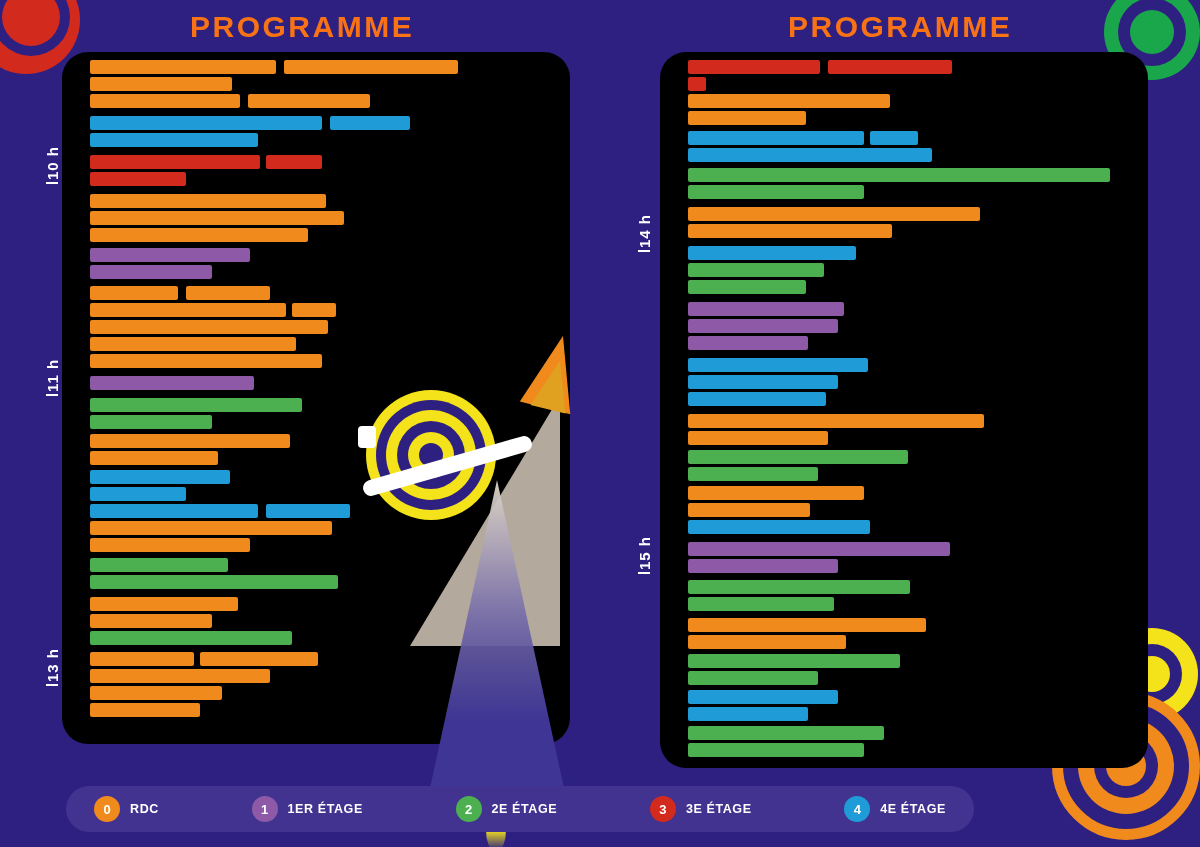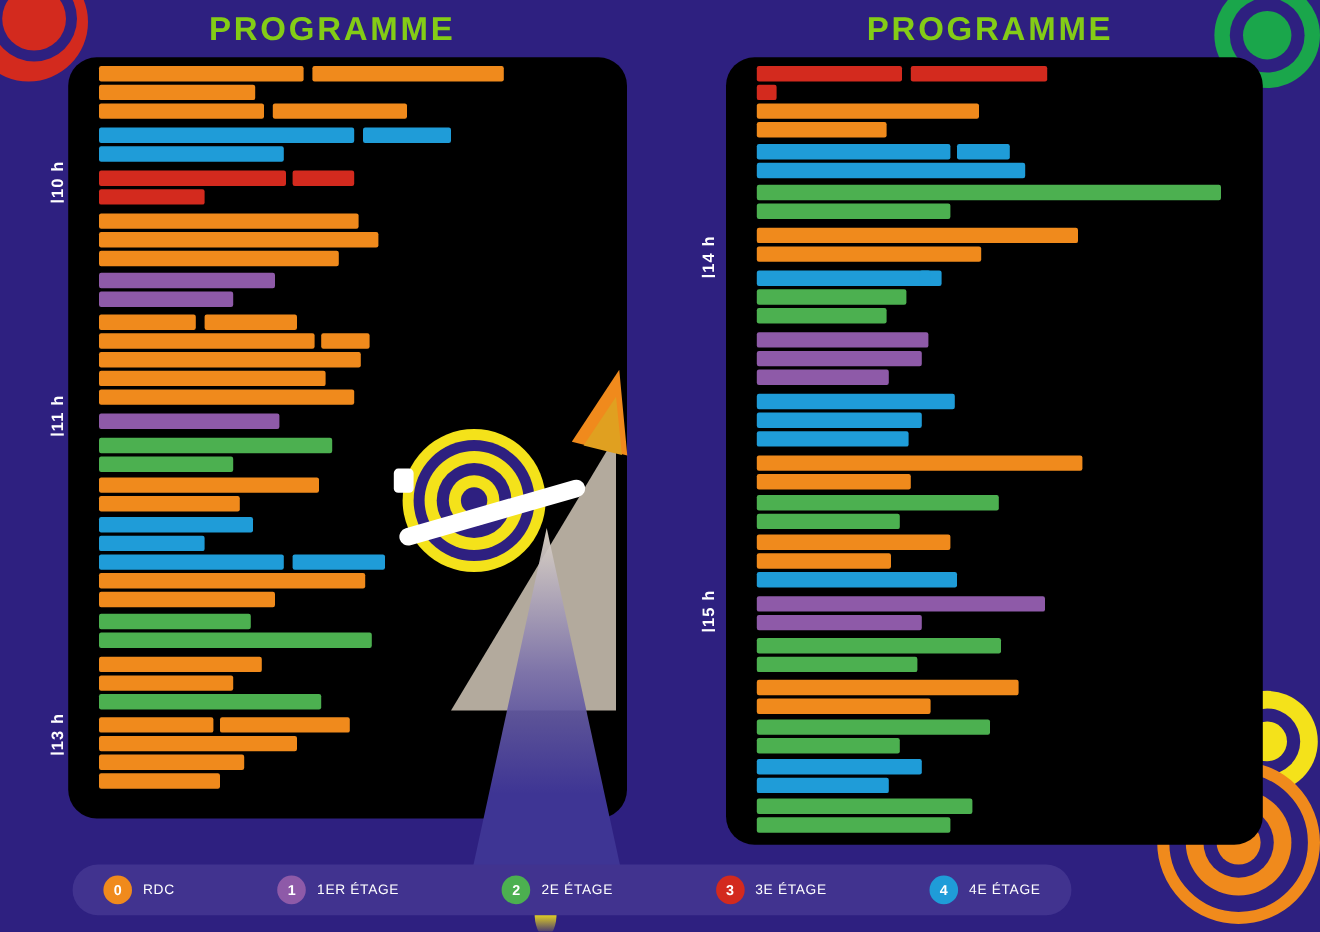--- a/index.html
+++ b/index.html
@@ -31,21 +31,21 @@
   .deco-br-y2 { left: 1122px; top: 644px; width: 60px; height: 60px; background: #2e2080; }
   .deco-br-y3 { left: 1134px; top: 656px; width: 36px; height: 36px; background: #f4e21a; }
   .deco-br-o1 { left: 1052px; top: 692px; width: 148px; height: 148px; background: #2e2080; border: 11px solid #f08a1c; }
   .deco-br-o2 { left: 1078px; top: 718px; width: 96px; height: 96px; background: #f08a1c; }
   .deco-br-o3 { left: 1094px; top: 734px; width: 64px; height: 64px; background: #2e2080; }
   .deco-br-o4 { left: 1106px; top: 746px; width: 40px; height: 40px; background: #f08a1c; }
 
   
   .heading {
     position: absolute;
-    color: #84cc16;
+    color: #f97316;
     font-weight: bold;
     font-size: 30px;
     letter-spacing: 2.5px;
   }
   #heading-left  { left: 190px; top: 10px; }
   #heading-right { left: 788px; top: 10px; }
 
   
   .panel {
     position: absolute;
@@ -138,21 +138,21 @@
     display: flex; align-items: center;
   }
   .legend-item { display: flex; align-items: center; margin-left: 30px; }
   .legend-item:first-child { margin-left: 28px; }
   .legend-dot {
     width: 26px; height: 26px; border-radius: 50%;
     display: flex; align-items: center; justify-content: center;
     color: #ffffff; font-size: 13px; font-weight: bold;
     margin-right: 10px;
   }
-  .legend-label { color: #ffffff; font-size: 12.5px; font-weight: normal; letter-spacing: 0.6px; }
+  .legend-label { color: #ffffff; font-size: 12.5px; font-weight: bold; letter-spacing: 0.6px; }
   .legend-sep { flex: 1; }
 </style>
 </head>
 <body>
 
 <div id="poster">
 
   <div class="deco deco-tl-outer"></div>
   <div class="deco deco-tl-mid"></div>
   <div class="deco deco-tl-in"></div>

